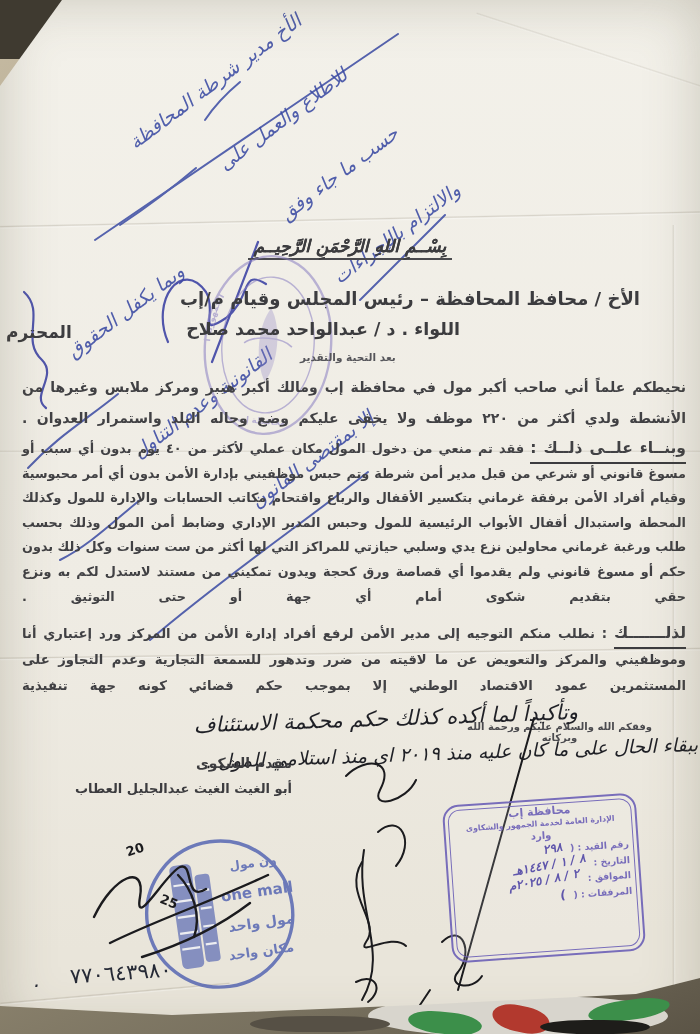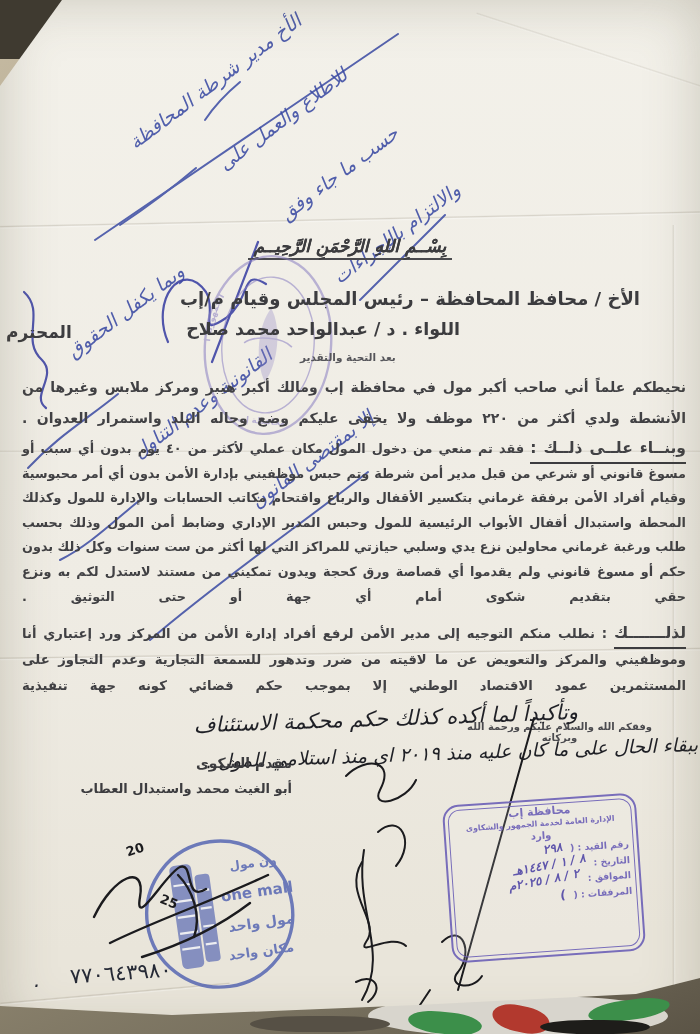--- a/index.html
+++ b/index.html
@@ -136,21 +136,21 @@
       <span>: نطلب منكم التوجيه إلى مدير الأمن لرفع أفراد إدارة الأمن من المركز ورد إعتباري أنا وموظفيني والمركز والتعويض عن ما لاقيته من ضرر وتدهور للسمعة التجارية وعدم التجاوز على المستثمرين عمود الاقتصاد الوطني إلا بموجب حكم قضائي كونه جهة تنفيذية</span>
     </div>
 
     <div class="abs dua">وفقكم الله والسلام عليكم ورحمة الله وبركاته</div>
 
     <div class="hw-black hw-note1">وتأكيداً لما أكده كذلك حكم محكمة الاستئناف</div>
     <div class="hw-black hw-note2">ببقاء الحال على ما كان عليه منذ ٢٠١٩ اي منذ استلامي للمول .</div>
 
     <div class="abs sigblock">
       <div class="s1">مقدم الشكوى</div>
-      <div class="s3">أبو الغيث محمد واستبدال العطاب</div>
+      <div class="s3">أبو الغيث الغيث عبدالجليل العطاب</div>
     </div>
 
     <svg class="abs" style="left:138px;top:836px;width:165px;height:160px;transform:rotate(-8deg);opacity:.85;" viewBox="0 0 165 160">
       <circle cx="82" cy="78" r="73" fill="none" stroke="#5767b3" stroke-width="3.4"></circle>
       <g fill="#5767b3" opacity=".8">
         <rect x="38" y="24" width="22" height="104" rx="5"></rect>
         <rect x="62" y="36" width="15" height="88" rx="4"></rect>
       </g>
       <g stroke="#eef0f6" stroke-width="2.2">
         <line x1="40" y1="44" x2="58" y2="44"></line>

